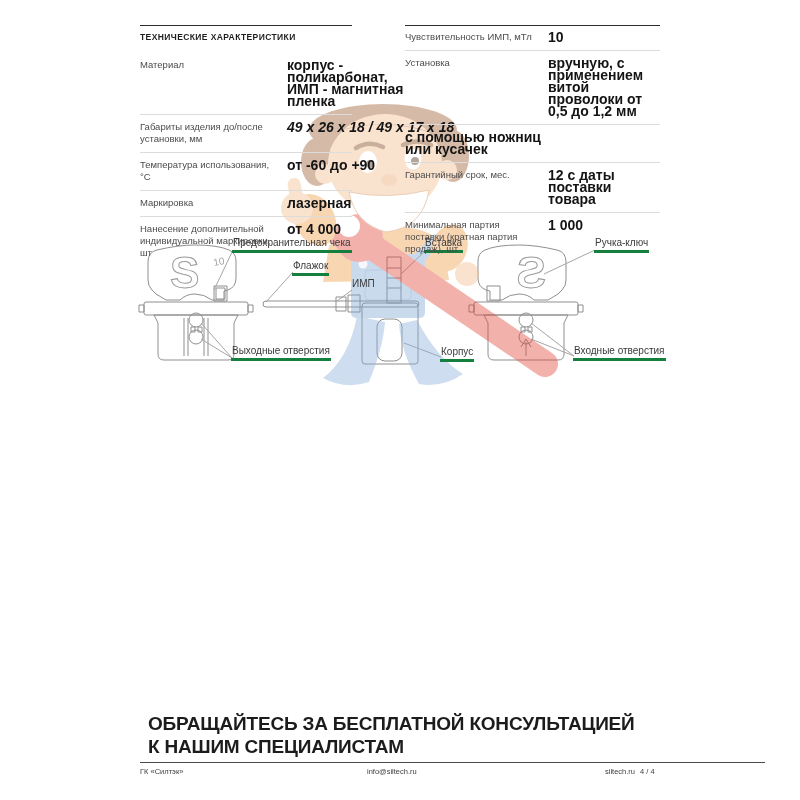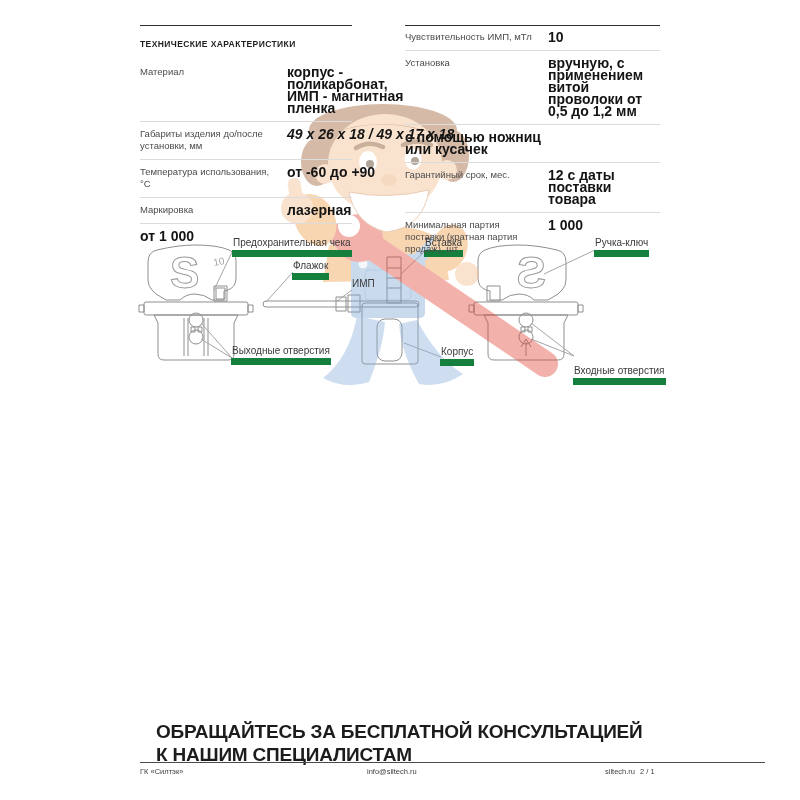--- a/index.html
+++ b/index.html
@@ -11,42 +11,42 @@
 ID        background:#ececee;z-index:1;}
   .corner-band{clip-path:polygon(39.4% 0,100% 0,61.6% 100%,0 100%);}
 
   
   .watermark{position:absolute;left:253px;top:96px;width:318px;height:310px;
              opacity:.42;z-index:2;pointer-events:none;}
 
   
   .diagram{position:absolute;left:130px;top:230px;width:570px;height:170px;z-index:1;}
   .dlabel{position:absolute;z-index:3;font-size:10px;line-height:11px;color:#3a3a3a;
-          border-bottom:7px solid #15803d;padding:0 1px 2px 1px;white-space:nowrap;}
+          border-bottom:3px solid #15803d;padding:0 1px 2px 1px;white-space:nowrap;}
   .dl-pred{left:232px;top:237px;} .dl-flag{left:292px;top:260px;}
   .dl-imp{left:351px;top:278px;border-bottom:none;} .dl-vstavka{left:424px;top:237px;}
   .dl-ruchka{left:594px;top:237px;} .dl-vyhod{left:231px;top:345px;}
-  .dl-korpus{left:440px;top:346px;} .dl-vhod{left:573px;top:345px;margin-top:20px;}
+  .dl-korpus{left:440px;top:346px;} .dl-vhod{left:573px;top:345px;}
 
   
   .tcol{position:absolute;top:25px;z-index:3;}
   .col-left{left:140px;width:212px;--rw:212px;--lc:147px;--vc:120px;}
   .col-right{left:405px;width:255px;--rw:255px;--lc:143px;--vc:115px;}
   .tcol::before{content:"";position:absolute;top:0;left:0;width:var(--rw);height:1px;background:#2e2e2e;}
-  .ttl{margin:14px 0 11px 0;font-size:8.5px;letter-spacing:.4px;font-weight:bold;color:#1f1f1f;}
+  .ttl{margin:7px 0 11px 0;font-size:8.5px;letter-spacing:.4px;font-weight:bold;color:#1f1f1f;}
   .rows-offset{}
   .trow{position:relative;display:grid;grid-template-columns:var(--lc) var(--vc);
         padding:6px 0 8px 0;}
   .trow.sep::after{content:"";position:absolute;left:0;bottom:0;width:var(--rw);height:1px;background:#dcdcdc;}
   .tl{font-size:9.5px;line-height:12px;color:#4b4b4b;padding-right:8px;}
   .tv{font-size:14px;line-height:12px;font-weight:bold;color:#141414;}
   .tv.nowrap{white-space:nowrap;font-style:italic;}
 
   
-  .cta{position:absolute;left:140px;top:704px;margin:16px;z-index:3;
+  .cta{position:absolute;left:140px;top:704px;margin:8px;z-index:3;
        font-size:19px;line-height:23px;font-weight:bold;letter-spacing:-.2px;color:#1c1c1c;}
 
   
   .f-rule{position:absolute;left:140px;top:762px;width:625px;height:1px;background:#4a4a4a;z-index:3;}
   .ftxt{position:absolute;top:767px;z-index:3;font-size:7.5px;color:#3e3e3e;white-space:nowrap;}
   .f-company{left:140px;} .f-email{left:367px;} .f-site{left:605px;} .f-page{left:640px;}
 </style>
 </head>
 <body>
 
@@ -181,21 +181,22 @@
     </div>
     <div class="trow sep">
       <div class="tl">Температура использования, °C</div>
       <div class="tv">от -60 до +90</div>
     </div>
     <div class="trow sep">
       <div class="tl">Маркировка</div>
       <div class="tv">лазерная</div>
     </div>
     <div class="trow">
-      <div class="tv">от 1 000</div>
+      <div class="tl">Нанесение дополнительной индивидуальной маркировки, шт</div>
+      <div class="tv">от 4 000</div>
     </div>
   </section>
 
   <section class="tcol col-right">
     <div class="rows-offset">
       <div class="trow sep">
         <div class="tl">Чувствительность ИМП, мТл</div>
         <div class="tv">10</div>
       </div>
       <div class="trow sep">
@@ -218,15 +219,15 @@
 
   <h1 class="cta">
     <span>ОБРАЩАЙТЕСЬ ЗА БЕСПЛАТНОЙ КОНСУЛЬТАЦИЕЙ</span><br>
     <span>К НАШИМ СПЕЦИАЛИСТАМ</span>
   </h1>
 
   <div class="f-rule"></div>
   <div class="ftxt f-company">ГК «Силтэк»</div>
   <div class="ftxt f-email">info@siltech.ru</div>
   <div class="ftxt f-site">siltech.ru</div>
-  <div class="ftxt f-page">2 / 1</div>
+  <div class="ftxt f-page">4 / 4</div>
 
 </div>
 
 </body></html>

